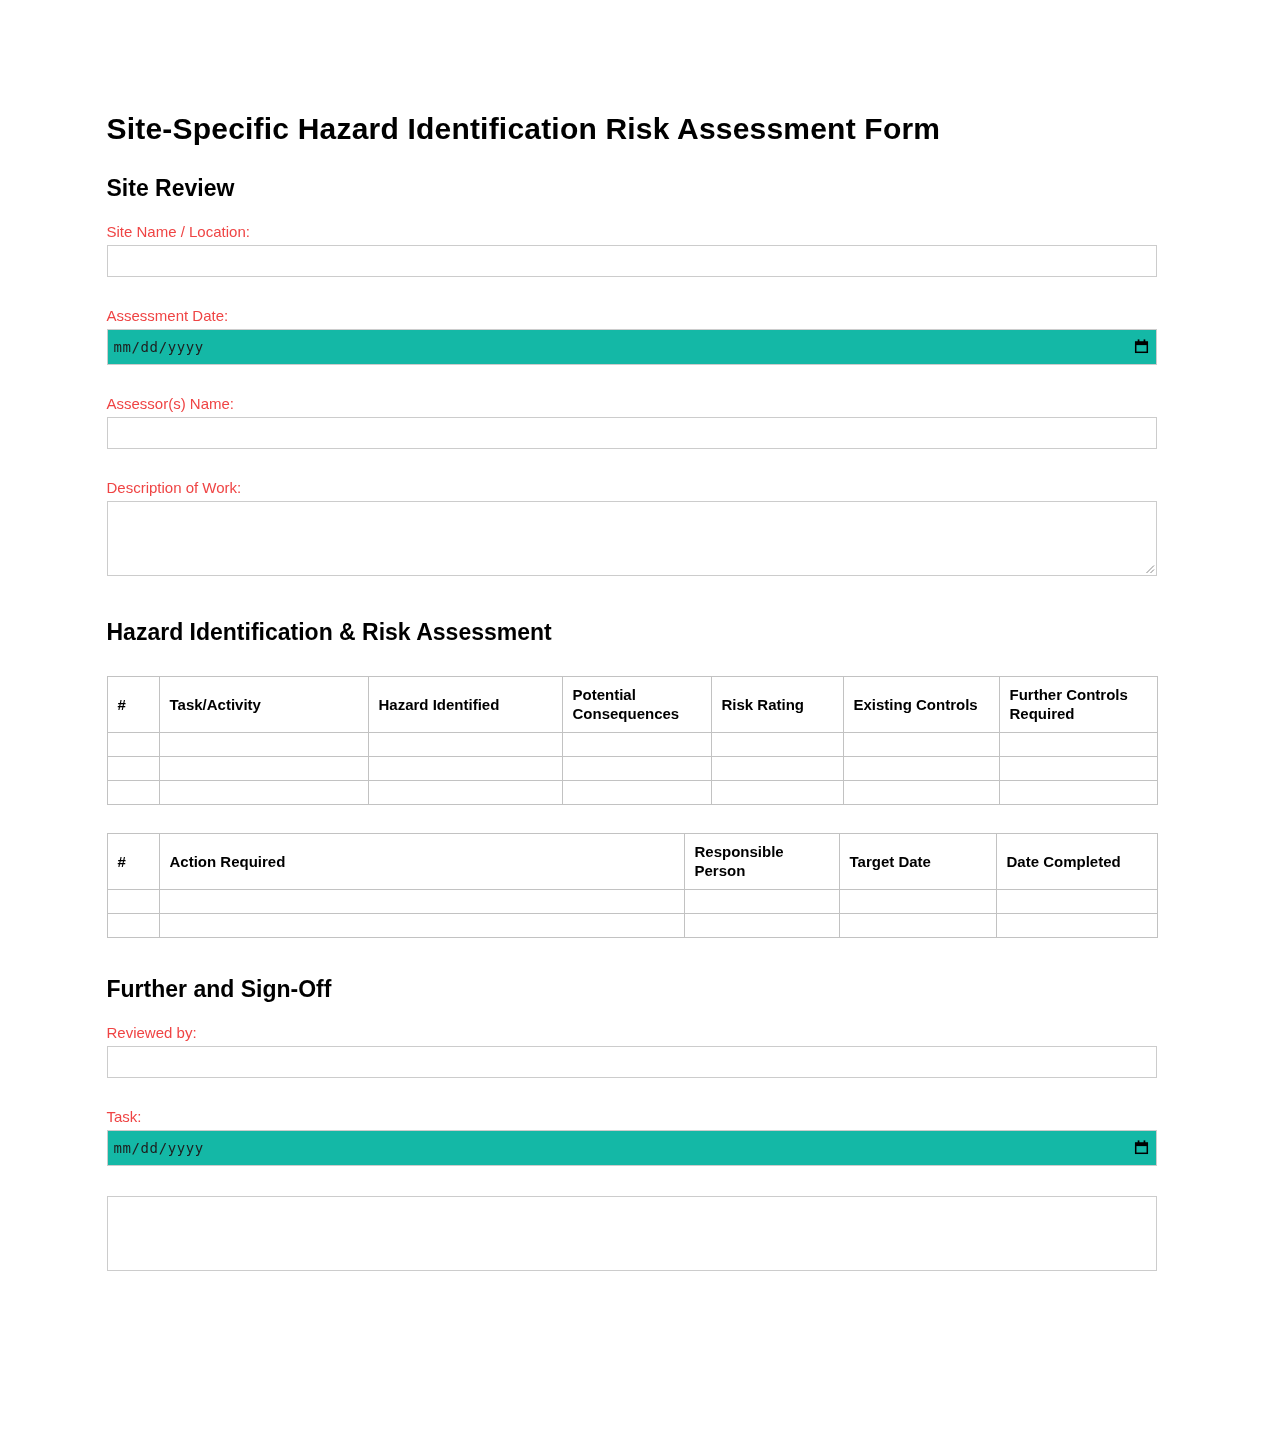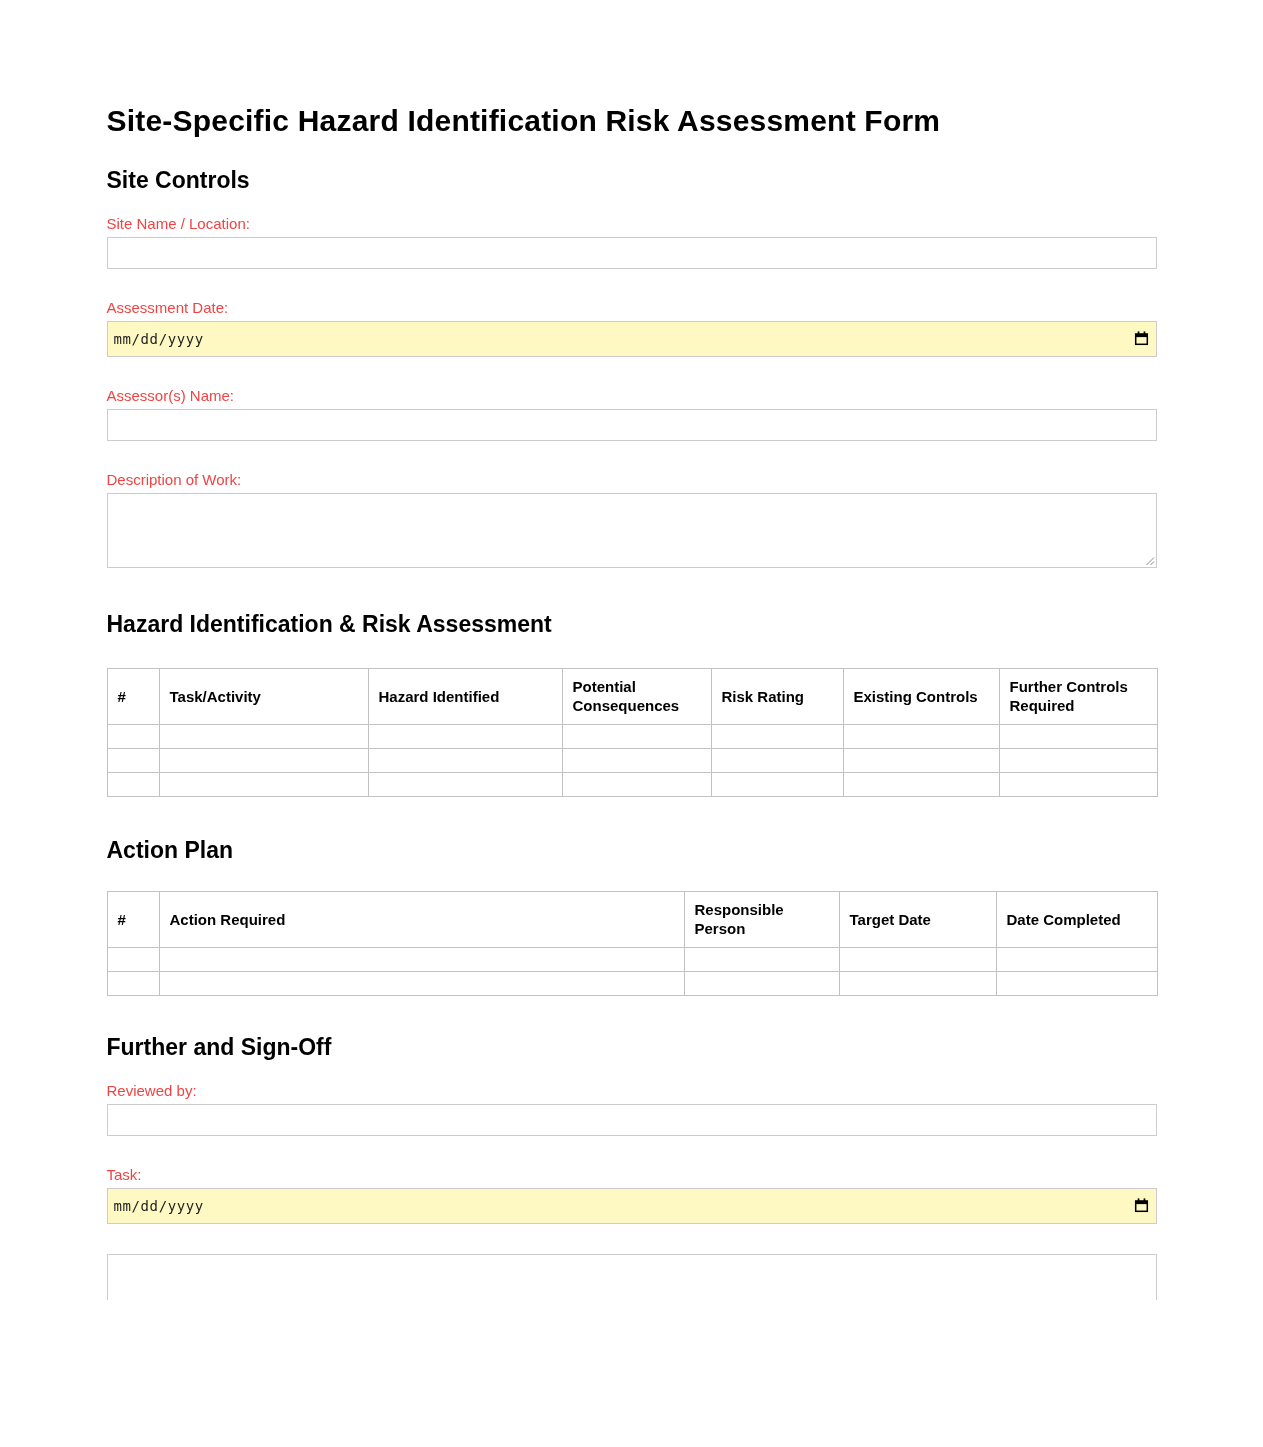--- a/index.html
+++ b/index.html
@@ -11,21 +11,21 @@
     color: #000000;
     font-family: "Liberation Sans", sans-serif;
     overflow: hidden;
   }
   .clip {
     height: 1300px;
     overflow: hidden;
   }
   .page {
     width: 1050px;
-    margin: 4px auto;
+    margin: 12px auto;
     padding-top: 100px;
   }
   h1 {
     margin: 0;
     font-size: 30px;
     line-height: 1.1;
     font-weight: bold;
     letter-spacing: 0.2px;
   }
   h2 {
@@ -59,21 +59,21 @@
     color: #000;
     outline: none;
   }
   .datewrap { position: relative; }
   input.date {
     display: block;
     width: 100%;
     height: 36px;
     border: 1px solid #cccccc;
     border-radius: 0;
-    background: #fef9c3;
+    background: #14b8a6;
     padding: 0 30px 0 6px;
     font-family: "DejaVu Sans Mono", monospace;
     font-size: 14px;
     letter-spacing: 0.6px;
     color: #1e1e1e;
     outline: none;
   }
   input.date::placeholder {
     color: #1e1e1e;
     opacity: 1;
@@ -137,21 +137,21 @@
   table.grid td { height: 24px; padding: 0 6px; }
 </style>
 </head>
 <body>
 
 <div class="clip">
   <div class="page">
 
     <h1>Site-Specific Hazard Identification Risk Assessment Form</h1>
 
-    <h2>Site Controls</h2>
+    <h2>Site Review</h2>
 
     <div class="field">
       <label>Site Name / Location:</label>
       <input class="txt" type="text" value="" style="">
     </div>
 
     <div class="field">
       <label>Assessment Date:</label>
       <div class="datewrap">
         <input class="date" type="text" placeholder="mm/dd/yyyy" style="">
@@ -230,21 +230,20 @@
             <td></td>
             <td></td>
             <td></td>
             <td></td>
             <td></td>
             <td></td>
           </tr>
         </tbody>
     </table>
 
-    <h2 class="mt41">Action Plan</h2>
 
     <table class="grid mt28">
       <colgroup>
         <col style="width:52px">
           <col style="width:525px">
           <col style="width:155px">
         <col style="width:157px">
           <col style="width:161px">
       </colgroup>
       <thead>

